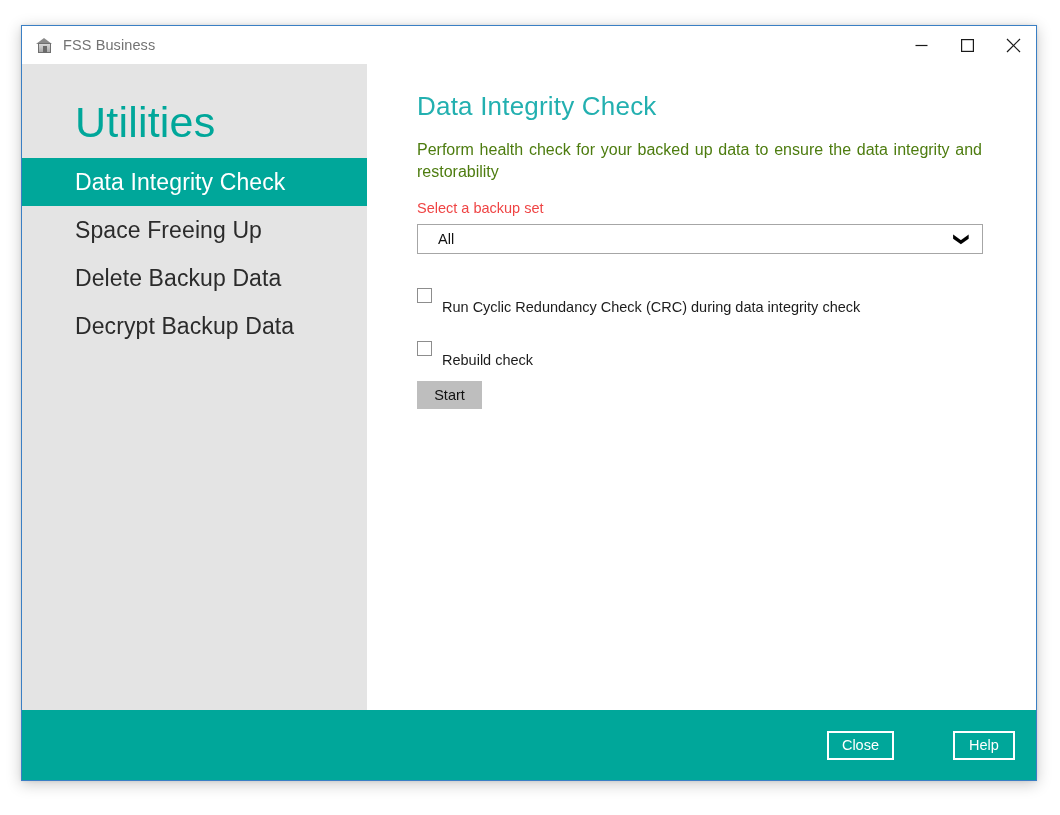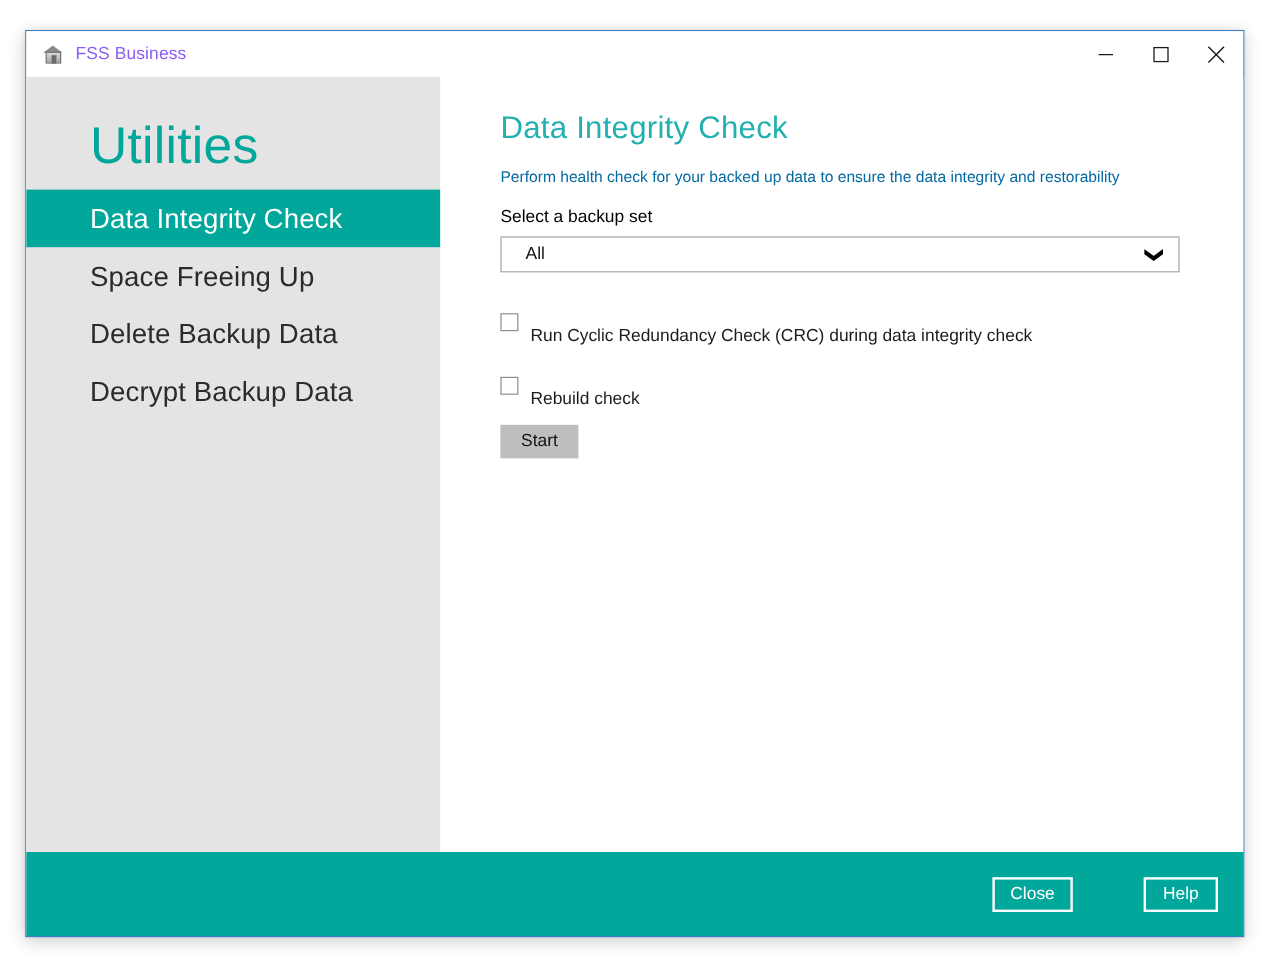--- a/index.html
+++ b/index.html
@@ -67,21 +67,21 @@
     border-bottom: 6px solid #8a8a8a;
   }
   #app-icon .door {
     position: absolute;
     left: 7px; top: 9px;
     width: 4px; height: 7px;
     background: #6b6b6b;
   }
   #window-title {
     font-size: 14.5px;
-    color: #8b5cf6;
+    color: #737373;
     letter-spacing: 0.1px;
     white-space: nowrap;
   }
   #winbuttons {
     position: absolute;
     right: 0; top: 0;
     height: 38px;
     display: flex;
   }
   .winbtn {
@@ -147,30 +147,30 @@
   }
   #page-title {
     color: #23b0b0;
     font-size: 26px;
     font-weight: 300;
     letter-spacing: 0.2px;
     margin: 0 0 18px 0;
     line-height: 1.1;
   }
   #page-desc {
-    font-size: 13px;
-    color: #0369a1;
+    font-size: 16px;
+    color: #4d7c0f;
     line-height: 1.42;
     text-align: justify;
     margin: 0 0 16px 0;
     max-width: 565px;
   }
   #field-label {
     font-size: 14.5px;
-    color: #000000;
+    color: #ef4444;
     margin-bottom: 8px;
   }
   #backup-set-select {
     width: 566px;
     height: 30px;
     border: 1px solid #a6a6a6;
     background: #ffffff;
     display: flex;
     align-items: center;
     padding: 0 9px 0 20px;

